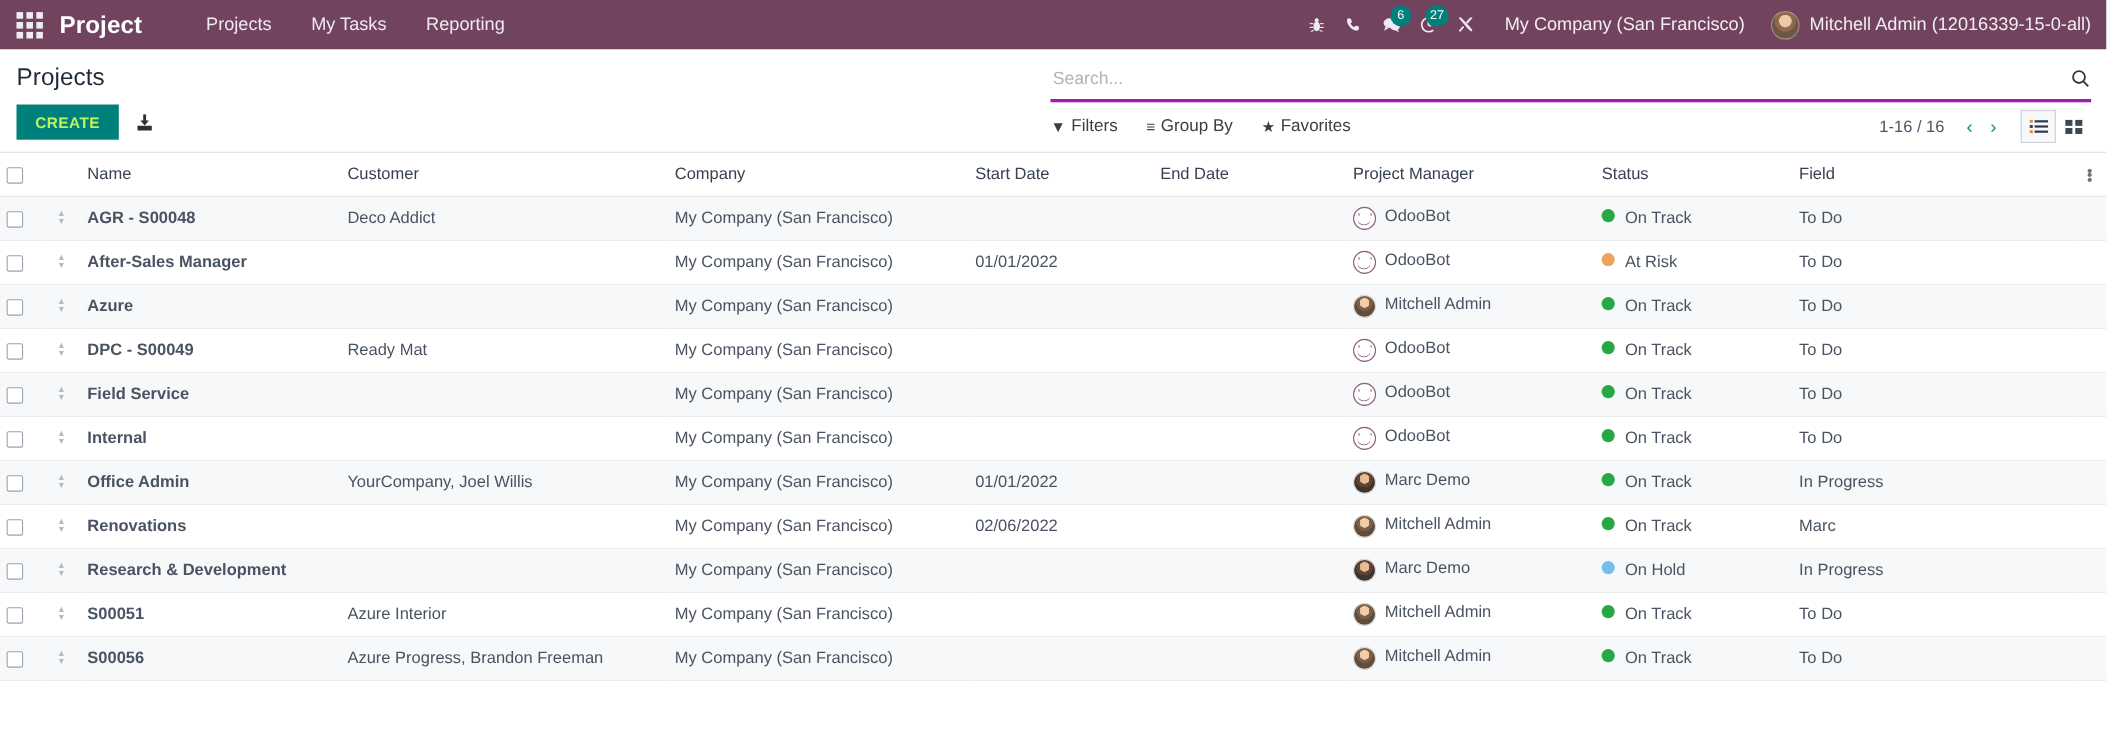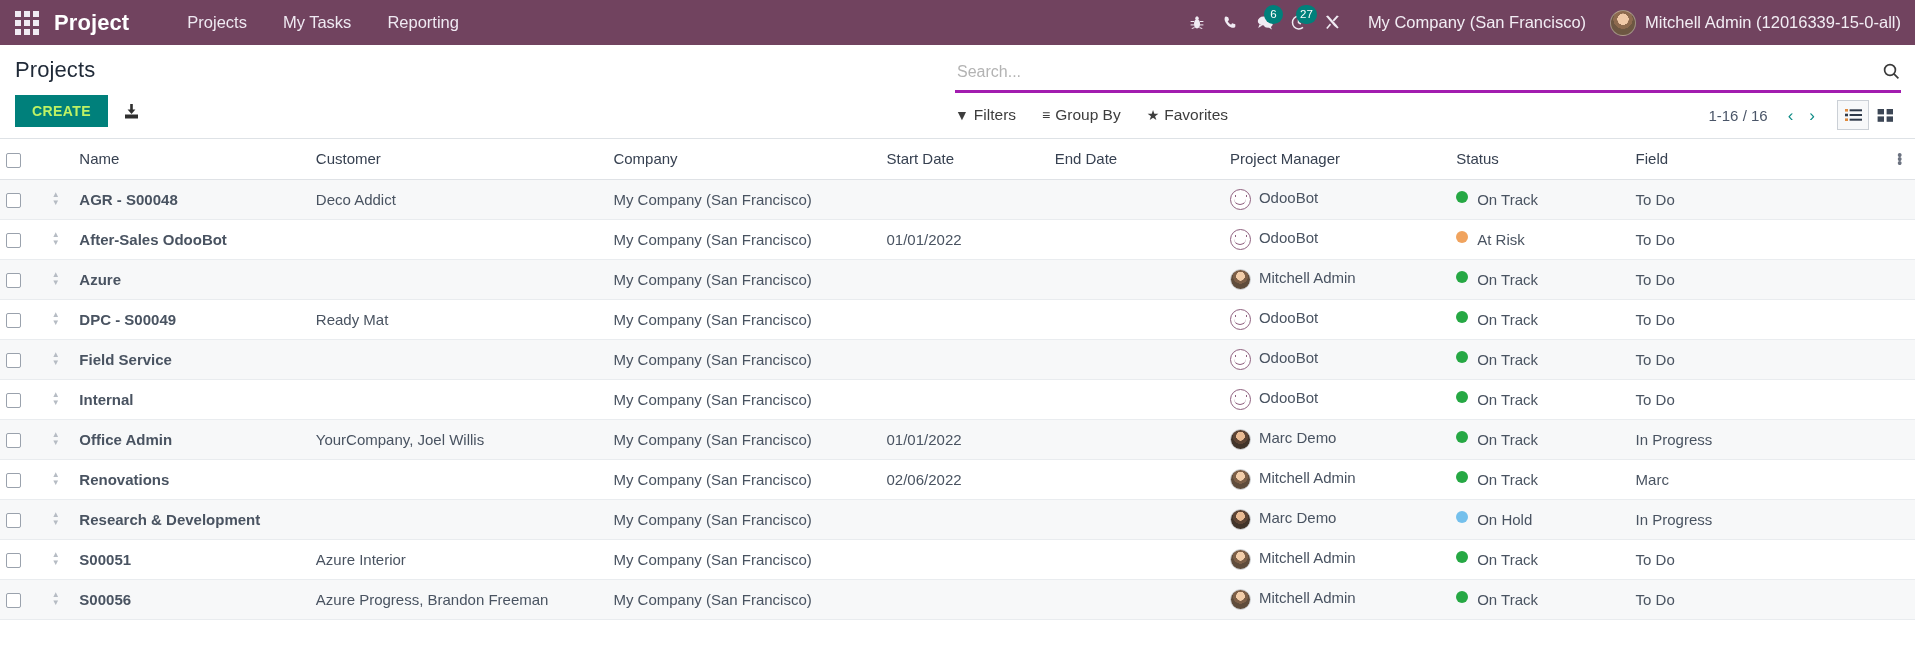--- a/index.html
+++ b/index.html
@@ -531,21 +531,21 @@
               <span class="dot" style="background:#26a844"></span>
               <span>On Track</span>
             </span>
           </td>
           <td>To Do</td>
           <td></td>
         </tr>
         <tr class="data-row even">
           <td><span class="chk"></span></td>
           <td><span class="handle" style="font-size: 8px; line-height: 8px; color: rgb(182, 188, 196);">▲<br>▼</span></td>
-          <td class="cell-name">After-Sales OdooBot</td>
+          <td class="cell-name">After-Sales Manager</td>
           <td></td>
           <td>My Company (San Francisco)</td>
           <td>01/01/2022</td>
           <td></td>
           <td>
             <span class="pm-cell">
               <span class="pm-av bot"></span>
               <span>OdooBot</span>
             </span>
           </td>

